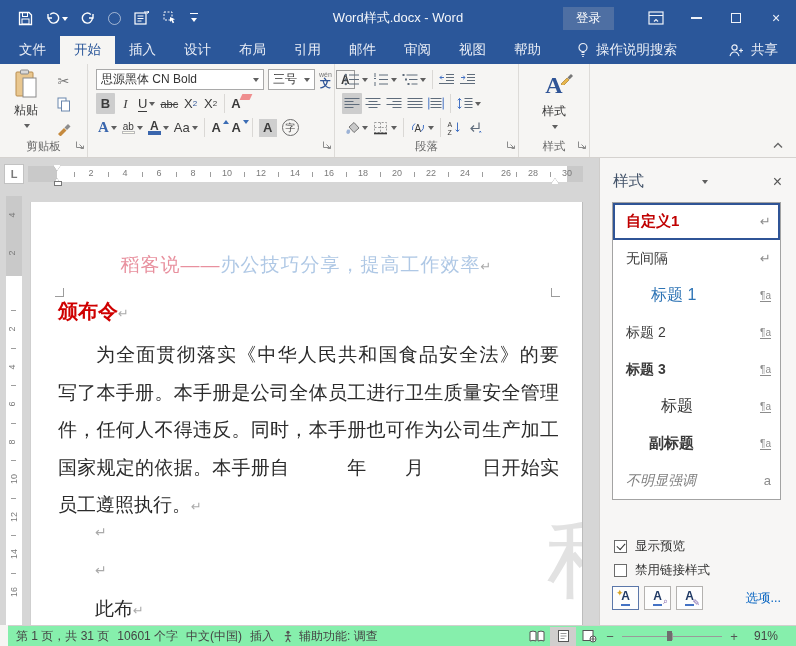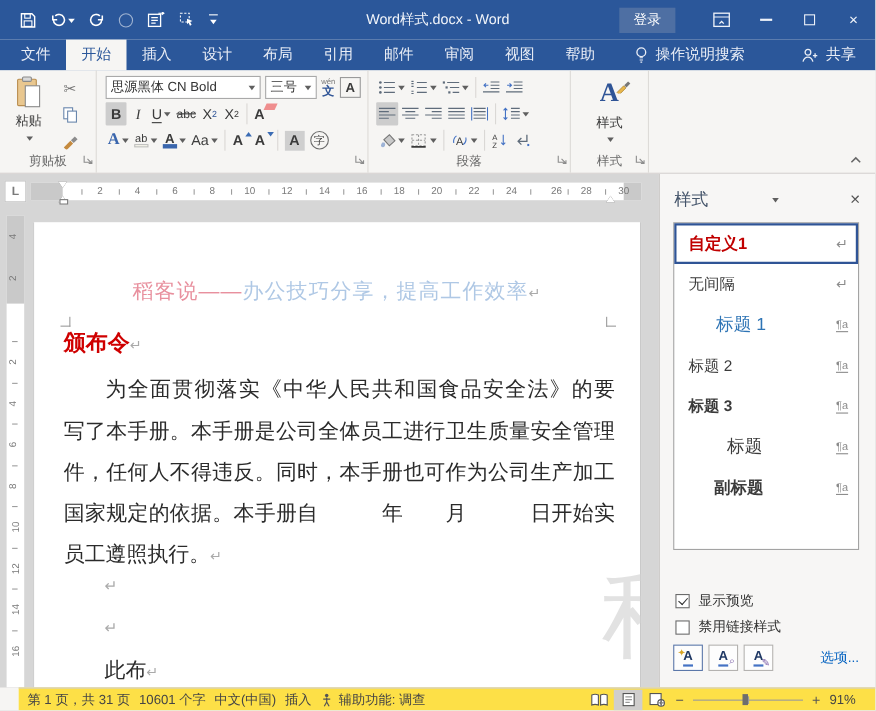--- a/index.html
+++ b/index.html
@@ -121,32 +121,32 @@
   .spb{width:27px;height:24px;border:1px solid #b4b2b0;background:#fdfdfd;display:flex;align-items:center;justify-content:center;position:relative;cursor:pointer}
   .spb.sel{border-color:#5b77a9}
   .spb .A{font-weight:bold;font-size:12px;color:#1f3864;border-bottom:2px solid #4472c4;line-height:1.1}
   .spb .mini{position:absolute;font-size:9px}
   .spb .spark{left:3px;top:1px;color:#d8a526}
   .spb .mag{right:2px;bottom:2px;color:#7b5ea7}
   .spb .pen{right:2px;bottom:1px;color:#7b5ea7}
   .sp-options{position:absolute;right:15px;top:432px;color:#0563c1;font-size:12.5px;cursor:pointer}
 
   
-  .statusbar{position:absolute;bottom:0;left:17px;right:0;height:21px;background:#fde047;border-top:1px solid #d2d0ce;display:flex;align-items:center;font-size:12px;color:#454545}
+  .statusbar{position:absolute;bottom:0;left:8px;right:0;height:21px;background:#86efac;border-top:1px solid #d2d0ce;display:flex;align-items:center;font-size:12px;color:#454545}
   .sb-item{margin-left:8px;display:flex;align-items:center;gap:5px;cursor:pointer;white-space:nowrap}
   .sb-item:first-child{margin-left:8px}
   .sb-right{margin-left:auto;display:flex;align-items:center}
   .vb{width:26px;height:19px;display:flex;align-items:center;justify-content:center;cursor:pointer}
   .vb.on{background:#d0cecd}
   .zbtn{width:16px;text-align:center;color:#555;cursor:pointer;font-size:13px}
   .ztrack{position:relative;width:100px;height:13px;margin:0 4px;cursor:pointer}
   .zline{position:absolute;left:0;right:0;top:6px;height:1px;background:#9a9a9a}
   .zmid{position:absolute;left:50%;top:3px;width:1px;height:7px;background:#9a9a9a}
   .zthumb{position:absolute;left:45%;top:1.5px;width:5px;height:10px;background:#6e6e6e;cursor:pointer}
-  .zpct{width:40px;text-align:left;margin-right:2px;margin-left:4px;cursor:pointer}
+  .zpct{width:40px;text-align:center;margin-right:10px;margin-left:4px;cursor:pointer}
 </style>
 </head>
 <body>
 
 <div id="app">
 
   <div class="titlebar">
     <div class="qat">
       <span class="qbtn">
         <svg class="pic" width="15" height="15" viewBox="0 0 15 15">
@@ -266,21 +266,21 @@
       </span>
       <div class="glabel">剪贴板</div>
       <span class="dlg"><svg width="10" height="10" viewBox="0 0 10 10">
             <path d="M1.5 1.5v6h6" fill="none" stroke="#8c8c8c"></path>
             <path d="M4.5 4.5l4 4M8.5 5.6v2.9H5.6" fill="none" stroke="#8c8c8c"></path>
           </svg></span>
     </div>
 
     <div class="group" style="left:88px;width:247px">
       <div class="grow" style="left:8px;top:5px;gap:4px">
-        <span class="combo" style="width:141px">
+        <span class="combo" style="width:168px">
             <span>思源黑体 CN Bold</span>
             <i class="caret"></i>
           </span>
         <span class="combo" style="width:47px">
             <span>三号</span>
             <i class="caret"></i>
           </span>
         <span class="wen">
             <span class="t">wén</span>
             <span class="b">文</span>
@@ -616,20 +616,24 @@
             <span class="mark pm">¶a</span>
           </div>
           <div class="sitem k-title">
             <span>标题</span>
             <span class="mark pm">¶a</span>
           </div>
           <div class="sitem k-subtitle">
             <span>副标题</span>
             <span class="mark pm">¶a</span>
           </div>
+          <div class="sitem k-subtle-emphasis">
+            <span>不明显强调</span>
+            <span class="mark">a</span>
+          </div>
         </div>
       <div class="sp-check" style="top:380px">
         <i class="cb checked" id="cb1"></i>
         <span>显示预览</span>
       </div>
       <div class="sp-check" style="top:404px">
         <i class="cb" id="cb2"></i>
         <span>禁用链接样式</span>
       </div>
       <div class="sp-btns">

